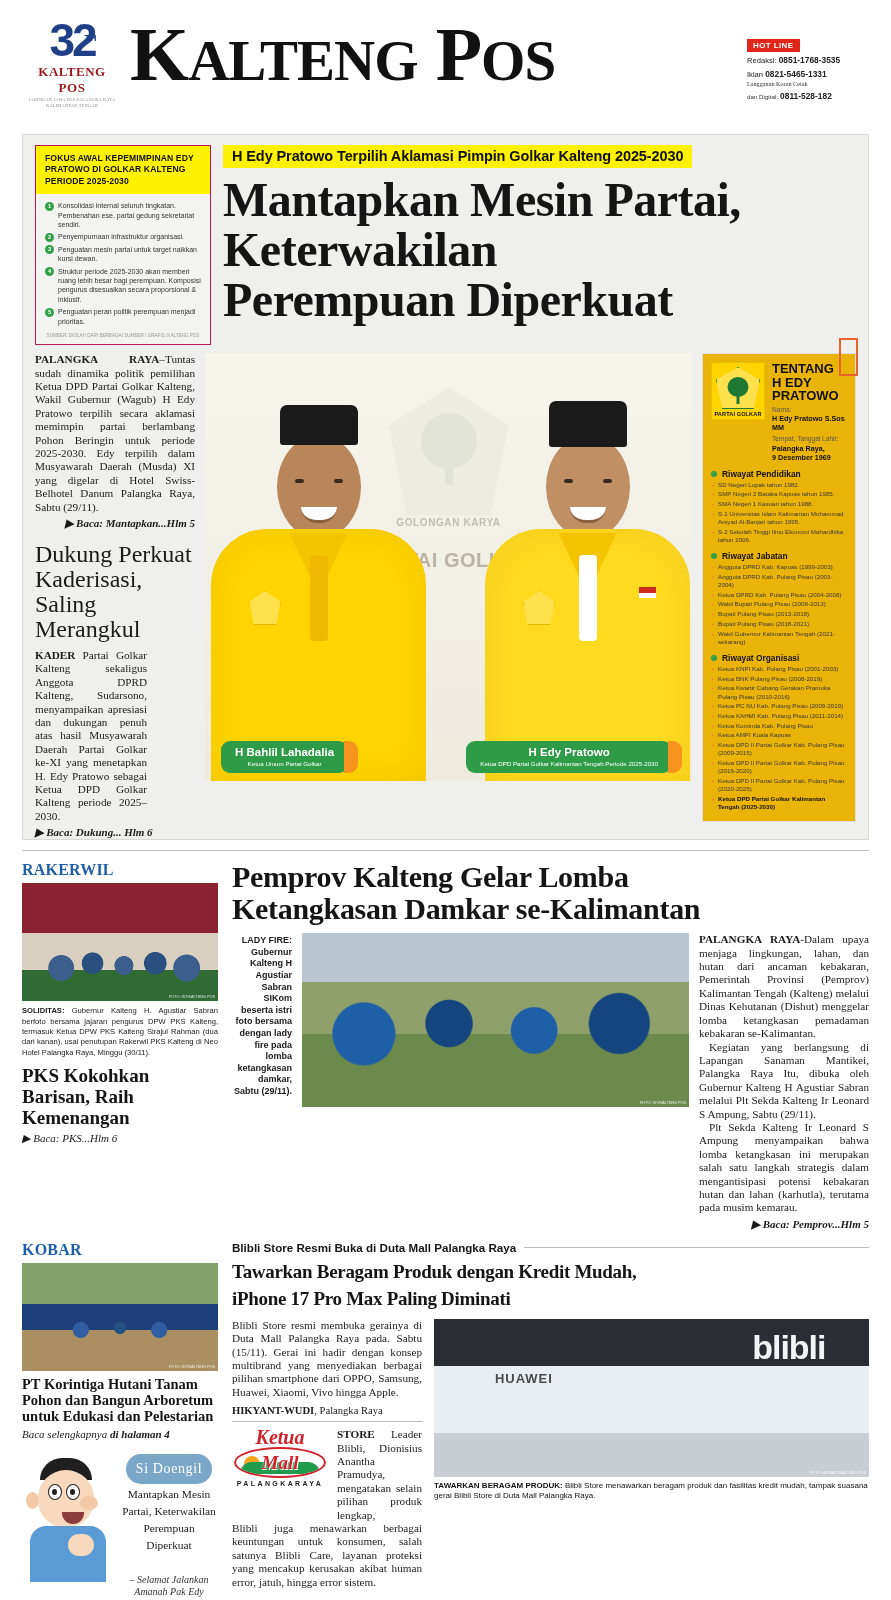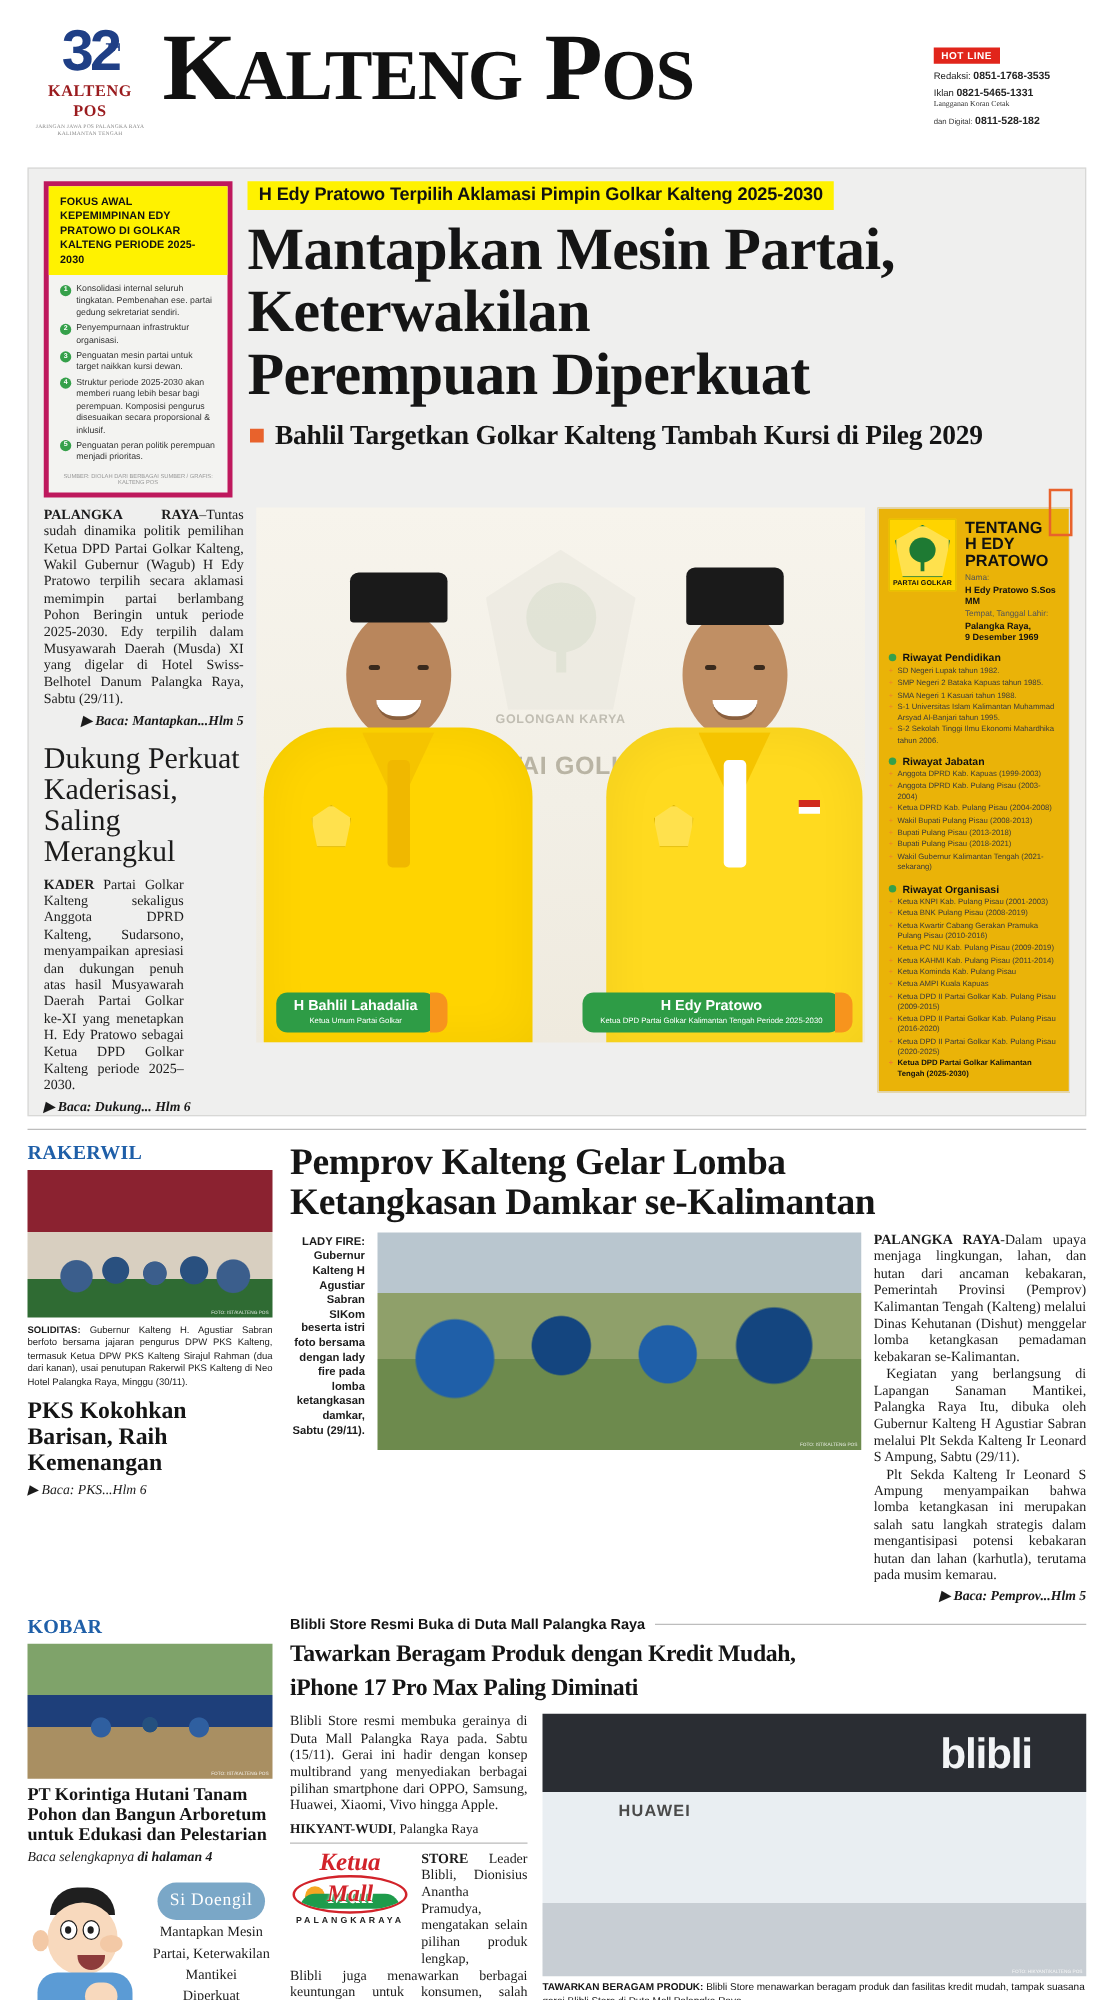--- a/index.html
+++ b/index.html
@@ -33,21 +33,21 @@
   .hotline{flex:0 0 auto;width:120px;padding-top:16px;}
   .hl-badge{display:inline-block;background:#e1251b;color:#fff;font-family:"Liberation Sans",sans-serif;
     font-weight:bold;font-size:8px;padding:2px 6px;letter-spacing:.4px;}
   .hl-line{font-family:"Liberation Sans",sans-serif;font-size:7.6px;color:#222;line-height:10px;margin-top:3px;}
   .hl-line b{font-size:8.4px;}
   .hl-small{font-size:6.2px;line-height:7.6px;color:#333;}
 
   
   .lead{position:relative;margin:4px 22px 0 22px;background:#efefee;border:1px solid #d8d8d6;padding:10px 12px 0 12px;box-sizing:border-box;}
   .lead-top{display:flex;gap:12px;}
-  .focus-box{width:151px;flex:0 0 auto;background:#f3f3f1;border:4px solid #be185d;padding:0 0 6px 0;box-sizing:border-box;}
+  .focus-box{width:176px;flex:0 0 auto;background:#f3f3f1;border:1px solid #be185d;padding:0 0 6px 0;box-sizing:border-box;}
   .focus-head{background:#fff200;font-family:"Liberation Sans",sans-serif;font-weight:bold;font-size:8.6px;
     line-height:11.4px;color:#111;padding:7px 9px;letter-spacing:.1px;}
   .focus-list{list-style:none;margin:0;padding:7px 9px 0 9px;}
   .focus-list li{position:relative;padding-left:13px;font-family:"Liberation Sans",sans-serif;font-size:7px;
     line-height:9.4px;color:#333;margin-bottom:3px;}
   .fnum{position:absolute;left:0;top:0.5px;width:9px;height:9px;border-radius:50%;background:#35a04a;color:#fff;
     font-size:5.6px;font-weight:bold;line-height:9px;text-align:center;}
   .focus-credit{font-family:"Liberation Sans",sans-serif;font-size:4.6px;color:#999;text-align:center;padding:4px 6px 0 6px;}
   .lead-head{flex:1 1 auto;min-width:0;}
   .kicker{display:inline-block;background:#fff200;font-family:"Liberation Sans",sans-serif;font-weight:bold;
@@ -271,24 +271,20 @@
         <div class="focus-credit">SUMBER: DIOLAH DARI BERBAGAI SUMBER / GRAFIS: KALTENG POS</div>
       </div>
 
       <div class="lead-head">
         <div class="kicker">H Edy Pratowo Terpilih Aklamasi Pimpin Golkar Kalteng 2025-2030</div>
         <h1 class="headline">
           <span>Mantapkan Mesin Partai,</span><br>
           <span>Keterwakilan</span><br>
           <span>Perempuan Diperkuat</span>
         </h1>
-        <div class="subhead-row">
-          <div class="sq"></div>
-          <div class="subhead">Bahlil Targetkan Golkar Kalteng Tambah Kursi di Pileg 2029</div>
-        </div>
       </div>
     </div>
 
     <div class="lead-body">
 
       <div class="col-left">
         <div class="bodytext"><b class="dateline">PALANGKA RAYA</b><span>–Tuntas sudah dinamika politik pemilihan Ketua DPD Partai Golkar Kalteng, Wakil Gubernur (Wagub) H Edy Pratowo terpilih secara aklamasi memimpin partai berlambang Pohon Beringin untuk periode 2025-2030. Edy terpilih dalam Musyawarah Daerah (Musda) XI yang digelar di Hotel Swiss-Belhotel Danum Palangka Raya, Sabtu (29/11).</span></div>
         <div class="readmore" style="text-align:right">▶ Baca: Mantapkan...Hlm 5</div>
 
         <div class="sub2">Dukung Perkuat Kaderisasi, Saling Merangkul</div>
@@ -488,21 +484,21 @@
             </div>
           <div class="t-nose"></div>
           <div class="t-mouth"></div>
           <div class="t-body"></div>
           <div class="t-hand"></div>
         </div>
         <div class="toon-txt">
           <div class="cloud">Si Doengil</div>
           <div class="toon-line">Mantapkan Mesin</div>
           <div class="toon-line">Partai, Keterwakilan</div>
-          <div class="toon-line">Mantikei</div>
+          <div class="toon-line">Perempuan</div>
           <div class="toon-line">Diperkuat</div>
           <div class="toon-sign">– Selamat Jalankan</div>
           <div class="toon-sign" style="margin-top:0">Amanah Pak Edy</div>
         </div>
       </div>
     </div>
 
     <div class="bot-right">
       <div class="eyebrow-row">
         <div class="eyebrow">Blibli Store Resmi Buka di Duta Mall Palangka Raya</div>
@@ -530,21 +526,21 @@
             </div>
             <div class="dm-text">
               <div class="bodytext"><b>STORE</b><span> Leader Blibli, Dionisius Anantha Pramudya, mengatakan selain pilihan produk lengkap,</span></div>
             </div>
           </div>
           <div class="bodytext">Blibli juga menawarkan berbagai keuntungan untuk konsumen, salah satunya Blibli Care, layanan proteksi yang mencakup kerusakan akibat human error, jatuh, hingga error sistem.</div>
 
         </div>
 
         <div class="bc-photo">
-          <div class="photo img-store" style="height:210px;position:relative;">
+          <div class="photo img-store" style="height:158px;position:relative;">
             <div class="store-logo">blibli</div>
             <div class="store-huawei">HUAWEI</div>
             <div class="ph-credit">FOTO: HIKYANT/KALTENG POS</div>
           </div>
           <div class="botcap"><span style="font-weight:bold">TAWARKAN BERAGAM PRODUK:</span><span> Blibli Store menawarkan beragam produk dan fasilitas kredit mudah, tampak suasana gerai Blibli Store di Duta Mall Palangka Raya.</span></div>
         </div>
       </div>
     </div>
   </div>
 

